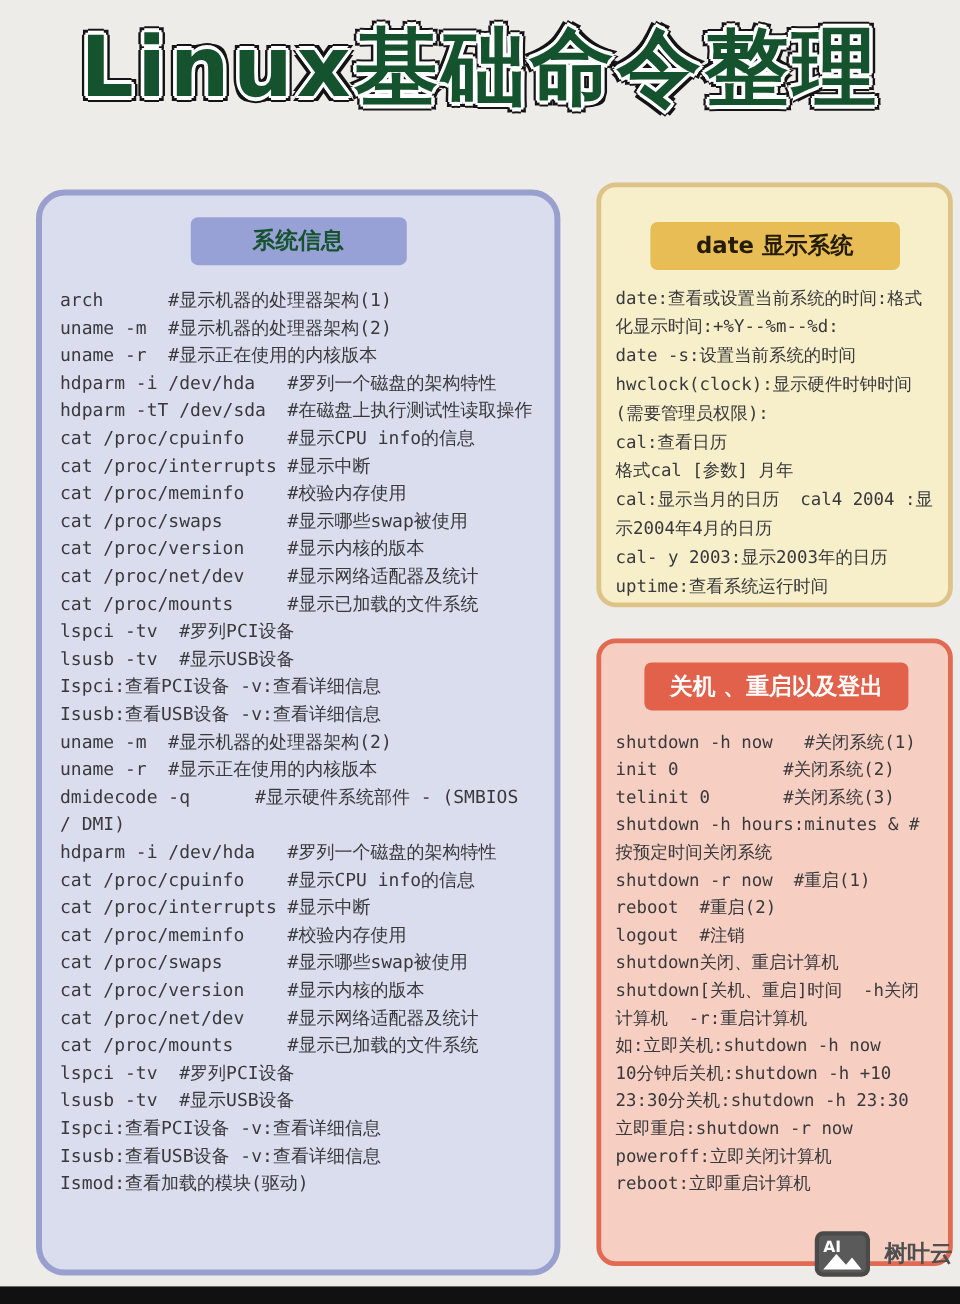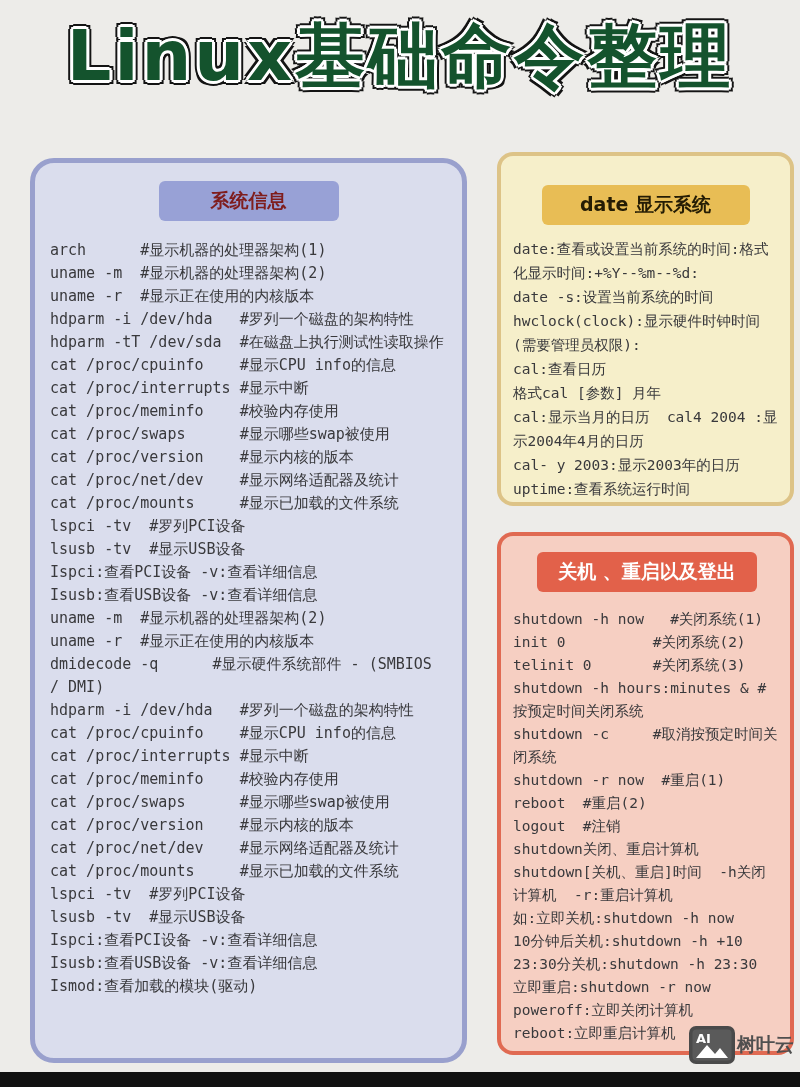--- a/index.html
+++ b/index.html
@@ -36,21 +36,21 @@
     font-family: "DejaVu Sans Mono", "DejaVu Sans", monospace;
     color: #39393c;
   }
   .line { white-space: pre-wrap; word-break: break-word; }
 
   .panel-blue {
     left: 30px; top: 158px; width: 437px; height: 905px;
     background: #dadded; border: 5px solid #99a0cd; border-radius: 24px;
     padding: 8px 15px;
   }
-  .panel-blue .panel-header { background: #98a1d6; color: #7f1d1d; width: 180px; }
+  .panel-blue .panel-header { background: #98a1d6; color: #14532d; width: 180px; }
   .panel-blue .lines { font-size: 15px; line-height: 23px; }
 
   .panel-yellow {
     left: 497px; top: 152px; width: 297px; height: 354px;
     background: #f6efca; border: 4px solid #ddc387; border-radius: 16px;
     padding: 19px 12px;
   }
   .panel-yellow .panel-header { background: #e8bd55; color: #241c04; width: 208px; margin-bottom: 12px; }
   .panel-yellow .lines { font-size: 14.5px; line-height: 24px; }
 
@@ -58,21 +58,21 @@
     left: 497px; top: 532px; width: 297px; height: 523px;
     background: #f6cfc2; border: 4px solid #e06a52; border-radius: 16px;
     padding: 6px 12px;
   }
   .panel-pink .panel-header { background: #e2614a; color: #ffffff; width: 220px; margin-bottom: 16px; margin-left: 24px; }
   .panel-pink .lines { font-size: 14.5px; line-height: 23px; }
 
   
   .watermark {
     position: absolute; right: 6px; top: 1024px;
-    display: flex; align-items: center; gap: 0;
+    display: flex; align-items: center; gap: 10px;
   }
   .wm-icon { display: block; }
   .wm-label { font-size: 19px; font-weight: bold; color: #4f4f4f; }
 
   
   .bottom-bar {
     position: absolute; left: 0; bottom: 0; width: 800px; height: 15px;
     background: #111111;
   }
 </style>
@@ -135,21 +135,20 @@
       </div>
   </section>
 
   <section class="panel panel-pink">
     <div class="panel-header">关机 、重启以及登出</div>
     <div class="lines">
         <div class="line">shutdown -h now   #关闭系统(1)</div>
         <div class="line">init 0          #关闭系统(2)</div>
         <div class="line">telinit 0       #关闭系统(3)</div>
         <div class="line">shutdown -h hours:minutes &amp; #按预定时间关闭系统</div>
-        <div class="line">shutdown -c     #取消按预定时间关闭系统</div>
         <div class="line">shutdown -r now  #重启(1)</div>
         <div class="line">reboot  #重启(2)</div>
         <div class="line">logout  #注销</div>
         <div class="line">shutdown关闭、重启计算机</div>
         <div class="line">shutdown[关机、重启]时间  -h关闭计算机  -r:重启计算机</div>
         <div class="line">如:立即关机:shutdown -h now</div>
         <div class="line">10分钟后关机:shutdown -h +10</div>
         <div class="line">23:30分关机:shutdown -h 23:30</div>
         <div class="line">立即重启:shutdown -r now</div>
         <div class="line">poweroff:立即关闭计算机</div>

